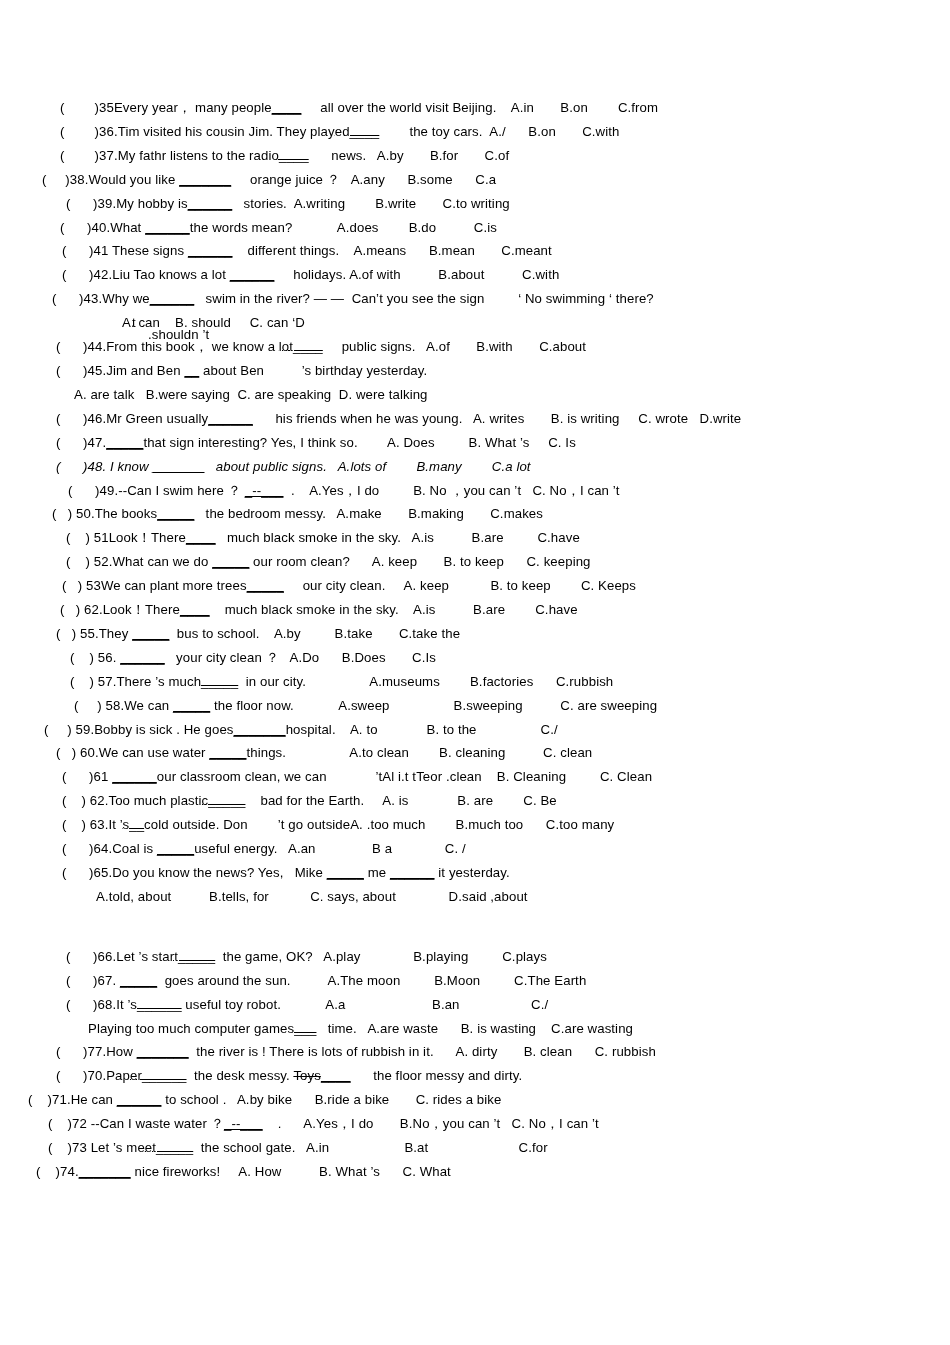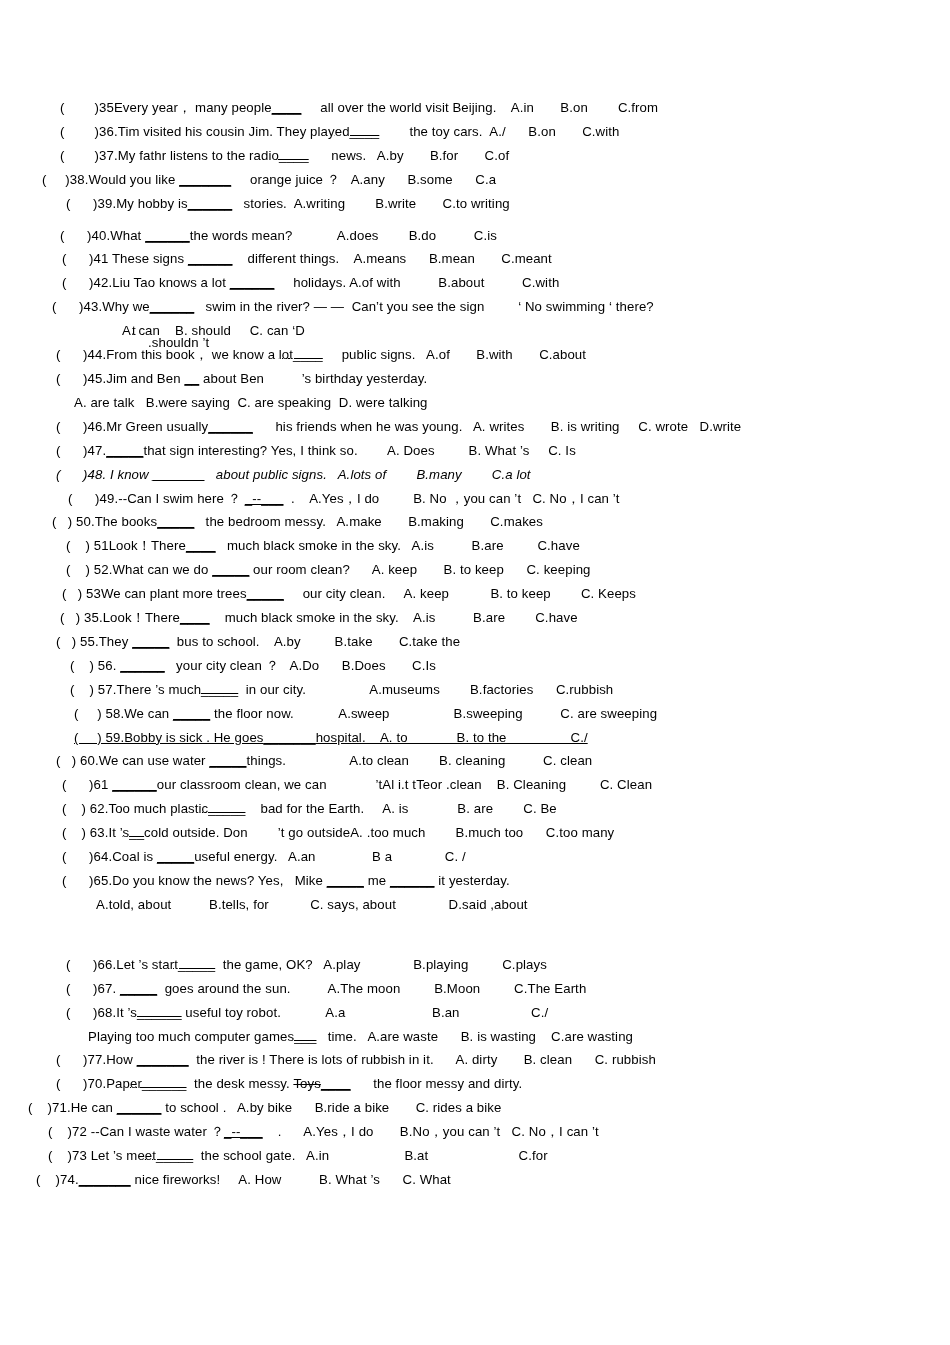--- a/index.html
+++ b/index.html
@@ -66,42 +66,42 @@
 </head>
 <body>
 
 <div id="sheet">
   <div id="lines-container">
       <div class="line" style="padding-left: 60px;"><span>(        )35Every year， many people</span><span class="bl">____</span><span>     all over the world visit Beijing.    A.in       B.on        C.from</span></div>
       <div class="line" style="padding-left: 60px;"><span>(        )36.Tim visited his cousin Jim. They play</span><span class="blx">ed____</span><span>        the toy cars.  A./      B.on       C.with</span></div>
       <div class="line" style="padding-left: 60px;"><span>(        )37.My fathr listens to the rad</span><span class="blx">io____</span><span>      news.   A.by       B.for       C.of</span></div>
       <div class="line" style="padding-left: 42px;"><span>(     )38.Would you like </span><span class="bl">_______</span><span>     orange juice ？   A.any      B.some      C.a</span></div>
       <div class="line" style="padding-left: 66px;"><span>(      )39.My hobby is</span><span class="bl">______</span><span>   stories.  A.writing        B.write       C.to writing</span></div>
-      <div class="line" style="padding-left: 60px; margin-top: 8px;"><span>(      )40.What </span><span class="bl">______</span><span>the words mean?            A.does        B.do          C.is</span></div>
+      <div class="line" style="padding-left: 60px;"><span>(      )40.What </span><span class="bl">______</span><span>the words mean?            A.does        B.do          C.is</span></div>
       <div class="line" style="padding-left: 62px;"><span>(      )41 These signs </span><span class="bl">______</span><span>    different things.    A.means      B.mean       C.meant</span></div>
       <div class="line" style="padding-left: 62px;"><span>(      )42.Liu Tao knows a lot </span><span class="bl">______</span><span>     holidays. A.of with          B.about          C.with</span></div>
       <div class="line" style="padding-left: 52px;"><span>(      )43.Why we</span><span class="bl">______</span><span>   swim in the river? — —  Can’t you see the sign         ‘ No swimming ‘ there?</span></div>
       <div class="line" style="padding-left: 122px;"><span class="overlap">A. can    B. should     C. can ‘D<span class="ov2">t</span><span class="ov3">.shouldn ’t</span></span></div>
       <div class="line" style="padding-left: 56px;"><span>(      )44.From this book， we know a </span><span class="blx">lot____</span><span>     public signs.   A.of       B.with       C.about</span></div>
       <div class="line" style="padding-left: 56px;"><span>(      )45.Jim and Ben </span><span class="bl">__</span><span> about Ben          ’s birthday yesterday.</span></div>
       <div class="line" style="padding-left: 74px;"><span>A. are talk   B.were saying  C. are speaking  D. were talking</span></div>
       <div class="line" style="padding-left: 56px;"><span>(      )46.Mr Green usually</span><span class="bl">______</span><span>      his friends when he was young.   A. writes       B. is writing     C. wrote   D.write</span></div>
       <div class="line" style="padding-left: 56px;"><span>(      )47.</span><span class="bl">_____</span><span>that sign interesting? Yes, I think so.        A. Does         B. What ’s     C. Is</span></div>
       <div class="line" style="padding-left: 56px; font-style: italic;"><span>(      )48. I know </span><span class="bl">_______</span><span>   about public signs.   A.lots of        B.many        C.a lot</span></div>
       <div class="line" style="padding-left: 68px;"><span>(      )49.--Can I swim here ？ </span><span class="bl">_--___</span><span>  .    A.Yes，I do         B. No ，you can ’t   C. No，I can ’t</span></div>
       <div class="line" style="padding-left: 52px;"><span>(   ) 50.The books</span><span class="bl">_____</span><span>   the bedroom messy.   A.make       B.making       C.makes</span></div>
       <div class="line" style="padding-left: 66px;"><span>(    ) 51Look！There</span><span class="bl">____</span><span>   much black smoke in the sky.   A.is          B.are         C.have</span></div>
       <div class="line" style="padding-left: 66px;"><span>(    ) 52.What can we do </span><span class="bl">_____</span><span> our room clean?      A. keep       B. to keep      C. keeping</span></div>
       <div class="line" style="padding-left: 62px;"><span>(   ) 53We can plant more trees</span><span class="bl">_____</span><span>     our city clean.     A. keep           B. to keep        C. Keeps</span></div>
-      <div class="line" style="padding-left: 60px;"><span>(   ) 35.Look！There</span><span class="bl">____</span><span>    much black smoke in the sky.    A.is          B.are        C.have</span></div>
+      <div class="line" style="padding-left: 60px;"><span>(   ) 62.Look！There</span><span class="bl">____</span><span>    much black smoke in the sky.    A.is          B.are        C.have</span></div>
       <div class="line" style="padding-left: 56px;"><span>(   ) 55.They </span><span class="bl">_____</span><span>  bus to school.    A.by         B.take       C.take the</span></div>
       <div class="line" style="padding-left: 70px;"><span>(    ) 56. </span><span class="bl">______</span><span>   your city clean ？   A.Do      B.Does       C.Is</span></div>
       <div class="line" style="padding-left: 70px;"><span>(    ) 57.There ’s muc</span><span class="blx">h_____</span><span>  in our city.                 A.museums        B.factories      C.rubbish</span></div>
       <div class="line" style="padding-left: 74px;"><span>(     ) 58.We can </span><span class="bl">_____</span><span> the floor now.            A.sweep                 B.sweeping          C. are sweeping</span></div>
-      <div class="line" style="padding-left: 74px; text-decoration: underline;"><span>(     ) 59.Bobby is sick . He goes</span><span class="bl">_______</span><span>hospital.    A. to             B. to the                 C./</span></div>
+      <div class="line" style="padding-left: 44px;"><span>(     ) 59.Bobby is sick . He goes</span><span class="bl">_______</span><span>hospital.    A. to             B. to the                 C./</span></div>
       <div class="line" style="padding-left: 56px;"><span>(   ) 60.We can use water </span><span class="bl">_____</span><span>things.                 A.to clean        B. cleaning          C. clean</span></div>
       <div class="line" style="padding-left: 62px;"><span>(      )61 </span><span class="bl">______</span><span>our classroom clean, we can             </span><span class="overlap">’tAl i.t tTeor .clean</span><span>    B. Cleaning         C. Clean</span></div>
       <div class="line" style="padding-left: 62px;"><span>(    ) 62.Too much plast</span><span class="blx">ic_____</span><span>    bad for the Earth.     A. is             B. are        C. Be</span></div>
       <div class="line" style="padding-left: 62px;"><span>(    ) 63.It ’</span><span class="blx">s__</span><span>cold outside. Don        ’t go outsideA. .too much        B.much too      C.too many</span></div>
       <div class="line" style="padding-left: 62px;"><span>(      )64.Coal is </span><span class="bl">_____</span><span>useful energy.   A.an               B a              C. /</span></div>
       <div class="line" style="padding-left: 62px;"><span>(      )65.Do you know the news? Yes,   Mike </span><span class="bl">_____</span><span> me </span><span class="bl">______</span><span> it yesterday.</span></div>
       <div class="line" style="padding-left: 96px;"><span>A.told, about          B.tells, for           C. says, about              D.said ,about</span></div>
       <div class="line" style="padding-left: 66px; margin-top: 36px;"><span>(      )66.Let ’s st</span><span class="blx">art_____</span><span>  the game, OK?   A.play              B.playing         C.plays</span></div>
       <div class="line" style="padding-left: 66px;"><span>(      )67. </span><span class="bl">_____</span><span>  goes around the sun.          A.The moon         B.Moon         C.The Earth</span></div>
       <div class="line" style="padding-left: 66px;"><span>(      )68.It ’</span><span class="blx">s______</span><span> useful toy robot.            A.a                       B.an                   C./</span></div>

